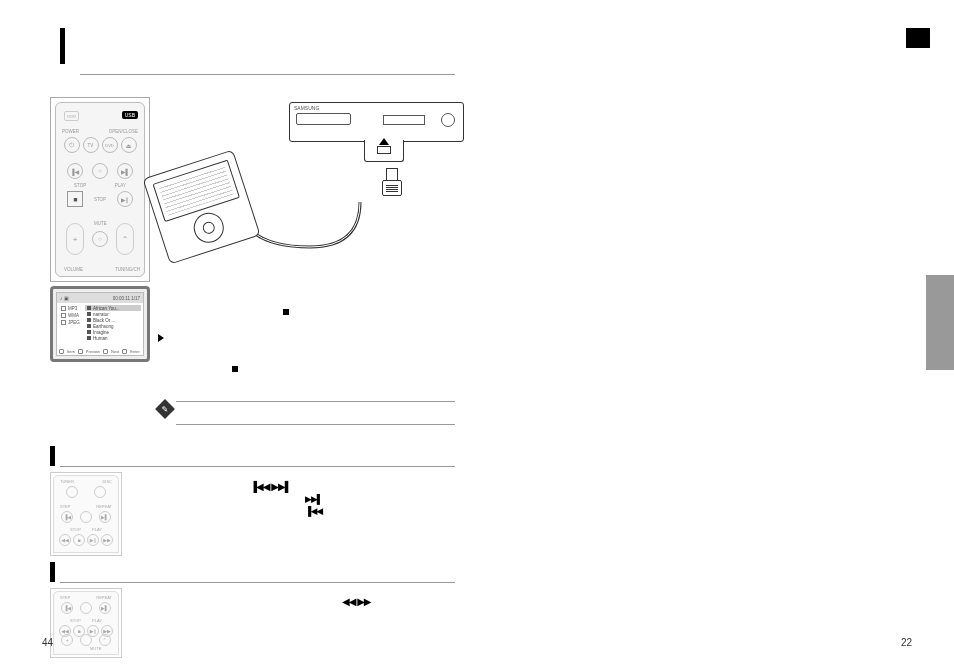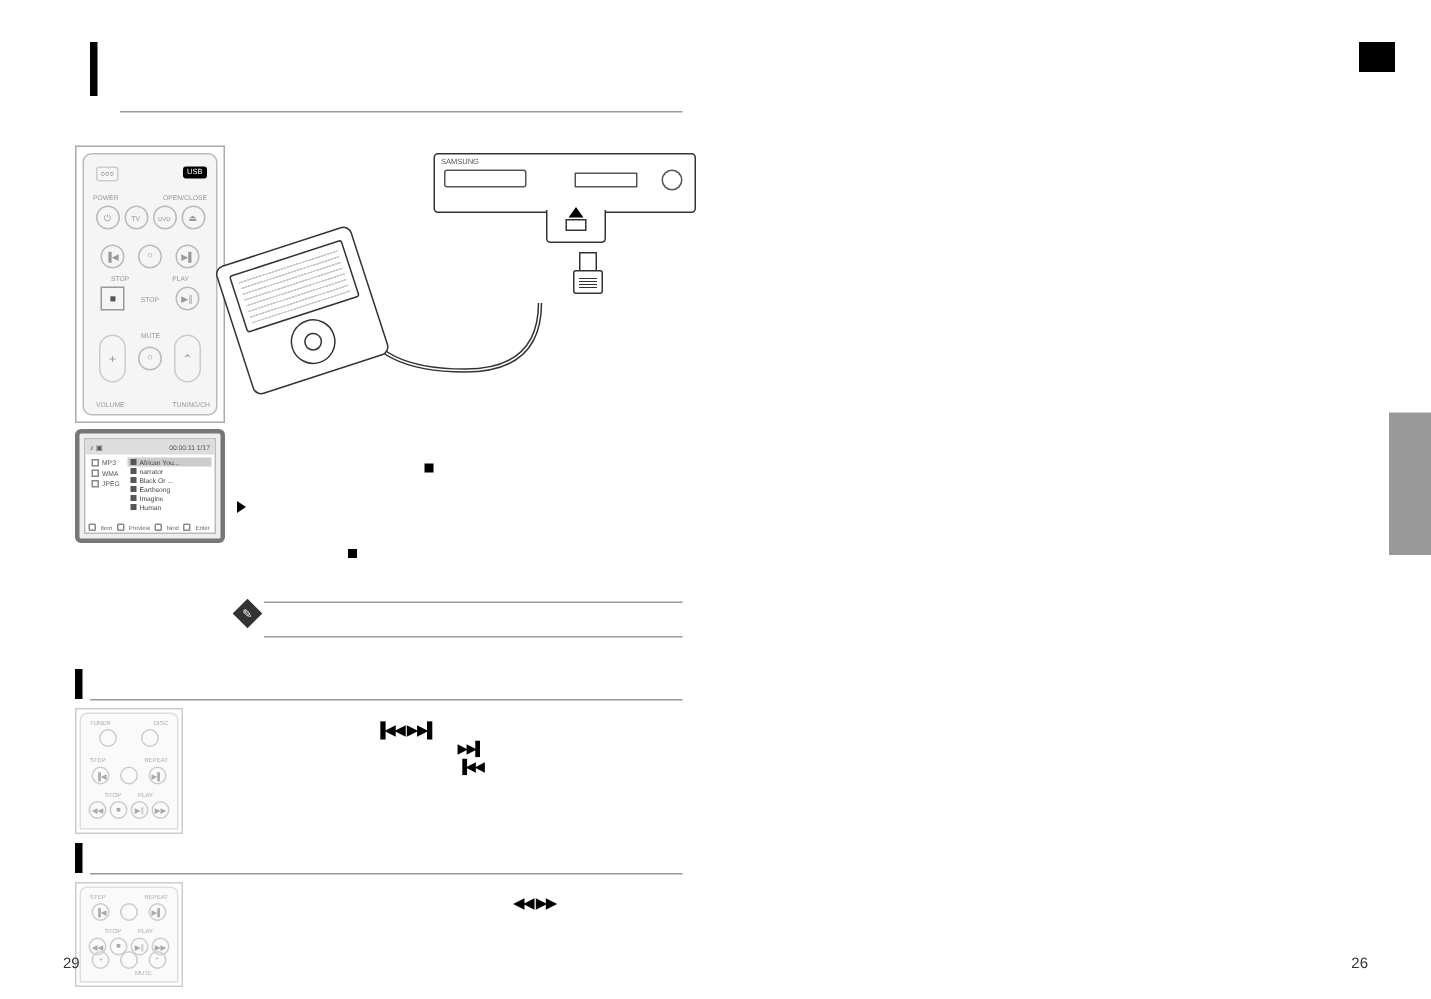--- a/index.html
+++ b/index.html
@@ -387,23 +387,23 @@
         <span class="lbl" style="left:36px;bottom:3px;">MUTE</span>
         <div class="btn-row" style="bottom:8px;">
             <span class="circle">+</span>
             <span class="circle"></span>
             <span class="circle">⌃</span>
           </div>
       </div>
     </div>
     <span class="skip-icons" style="position:absolute; left:342px; top:596px;">◀◀ ▶▶</span>
 
-    <span class="page-num pn-left">29</span>
+    <span class="page-num pn-left">44</span>
   </div>
 
   <div class="right-page">
     <div class="tab-right"></div>
     <div class="side-tab"></div>
     <div class="gray-header-bar"></div>
 
-    <span class="page-num pn-right">26</span>
+    <span class="page-num pn-right">22</span>
   </div>
 </div>
 
 </body></html>

